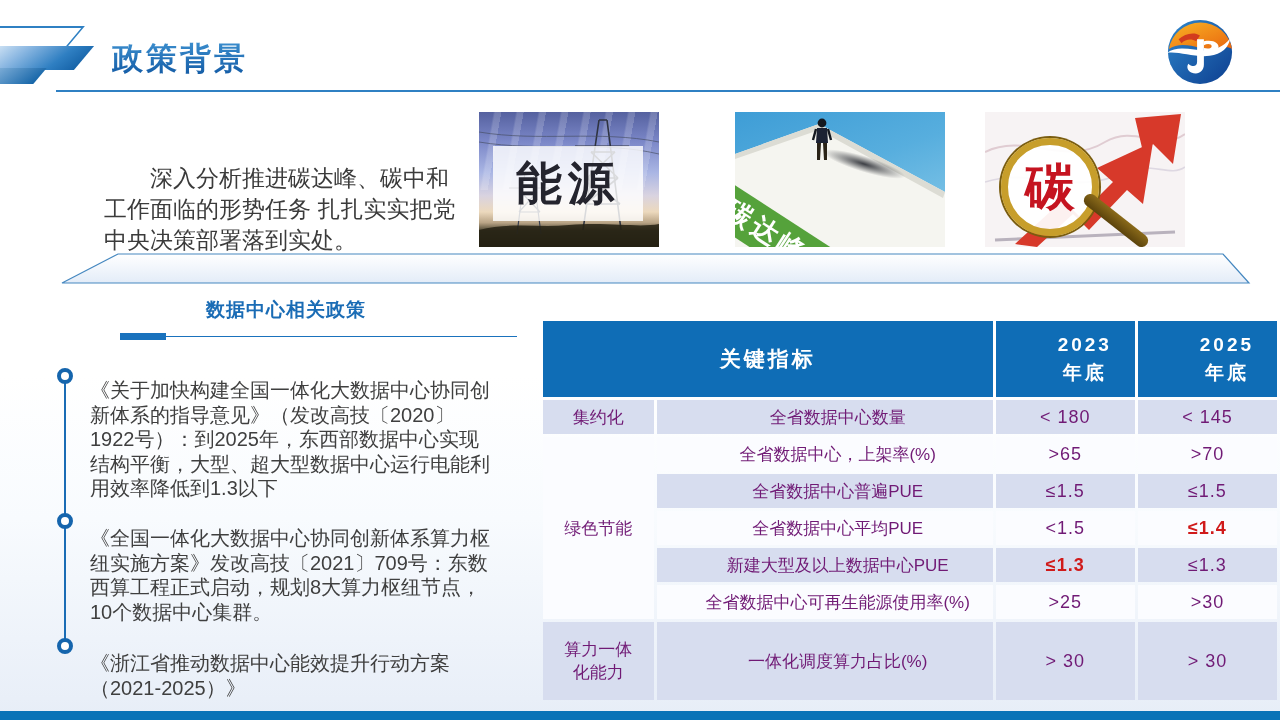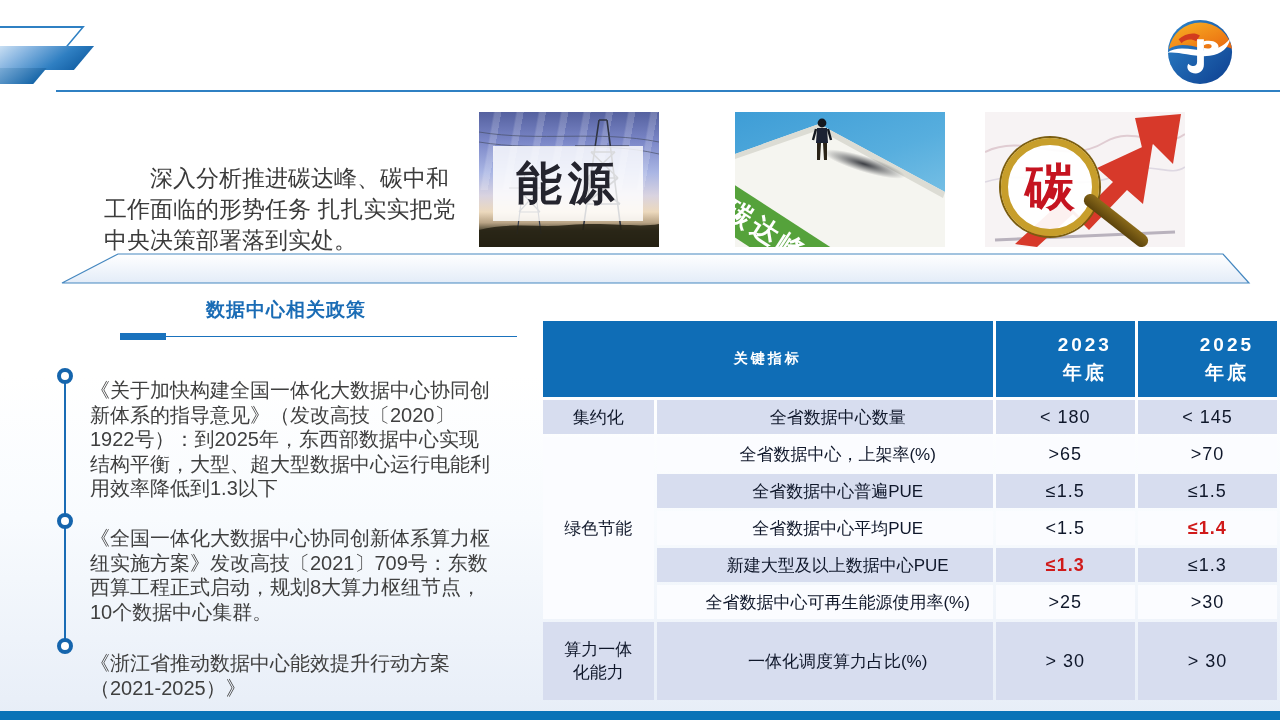--- a/index.html
+++ b/index.html
@@ -52,41 +52,42 @@
   .rule-thick{position:absolute;left:120px;top:333px;width:46px;height:7px;background:#1a72bd;}
   .tl-line{position:absolute;left:64px;top:376px;width:2px;height:272px;background:#1a6cb5;}
   .tl-dot{position:absolute;left:57px;width:16px;height:16px;border:4px solid #1565ad;border-radius:50%;background:#ffffff;box-sizing:border-box;}
   .tl-dot.d1{top:368px;} .tl-dot.d2{top:513px;} .tl-dot.d3{top:638px;}
   .tl-item{position:absolute;left:90px;width:406px;font-size:20px;line-height:24.5px;color:#3f3f3f;}
   .tl-item.i1{top:358px;} .tl-item.i2{top:506px;} .tl-item.i3{top:631px;}
 
   
   table.kpi{position:absolute;left:540px;top:318px;border-collapse:separate;border-spacing:3px;}
   .kpi th{background:#0f6db6;color:#ffffff;font-weight:bold;height:74px;vertical-align:middle;text-align:center;}
-  .kpi th.span{width:474px;font-size:14px;letter-spacing:3px;margin-top:48px;}
+  .kpi th.span{width:474px;font-size:21px;letter-spacing:3px;margin-top:48px;}
   .kpi th.year{width:105px;font-size:19px;line-height:1.45;letter-spacing:3px;padding-left:40px;}
-  .kpi td{text-align:center;vertical-align:middle;height:34px;padding:0 4px;font-size:17px;color:#0f172a;}
+  .kpi td{text-align:center;vertical-align:middle;height:34px;padding:0 4px;font-size:17px;color:#701a75;}
   .kpi td.cat{width:116px;}
   .kpi td.ind{width:344px;padding-left:30px;}
   .kpi td.val{width:105px;font-size:18px;letter-spacing:1px;}
   .lav{background:#d7ddef;} .wht{background:#fbfcff;}
   .kpi td.red{color:#d01a1a;font-weight:bold;}
   .kpi tr.last td{height:62px;}
   .narrow{max-width:78px;margin:16px auto;font-family:Liberation Serif, serif;}
 
   .bottom-bar{position:absolute;left:0;right:0;bottom:0;height:9px;background:#0a73b7;}
 </style>
 </head>
 <body>
 
 <div class="slide">
 
   <div class="deco deco-outline"></div>
   <div class="deco deco-grad"></div>
   <div class="deco deco-dark"></div>
+  <div class="page-title">政策背景</div>
   <div class="title-rule"></div>
 
   <svg class="logo" viewBox="0 0 72 72">
     <defs>
       <linearGradient id="lgBlue" x1="0" y1="0" x2="1" y2="1">
         <stop offset="0" stop-color="#2f87cc"></stop>
           <stop offset="1" stop-color="#0d3e8f"></stop>
       </linearGradient>
       <linearGradient id="lgOrange" x1="0" y1="0" x2="1" y2="1">
         <stop offset="0" stop-color="#f9b525"></stop>

